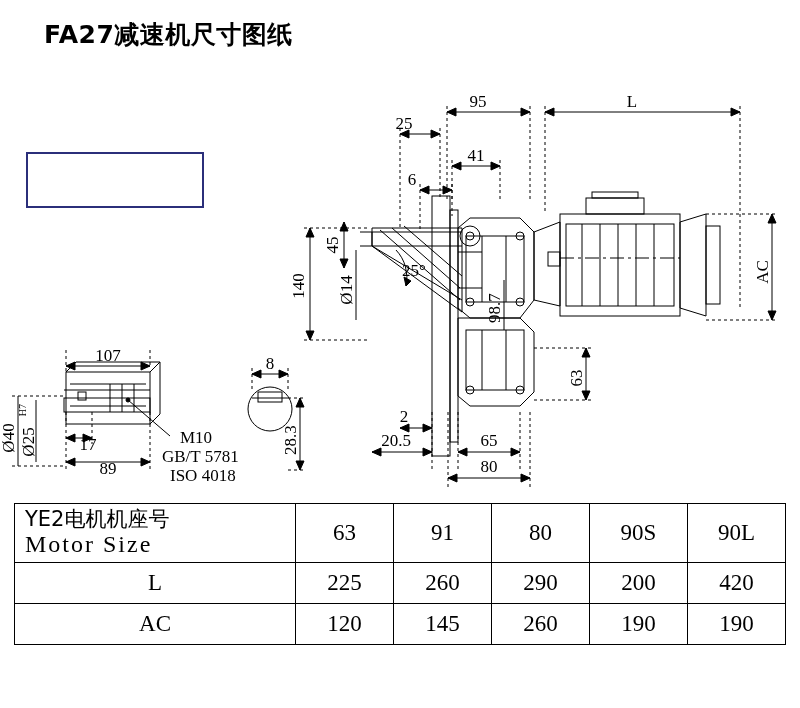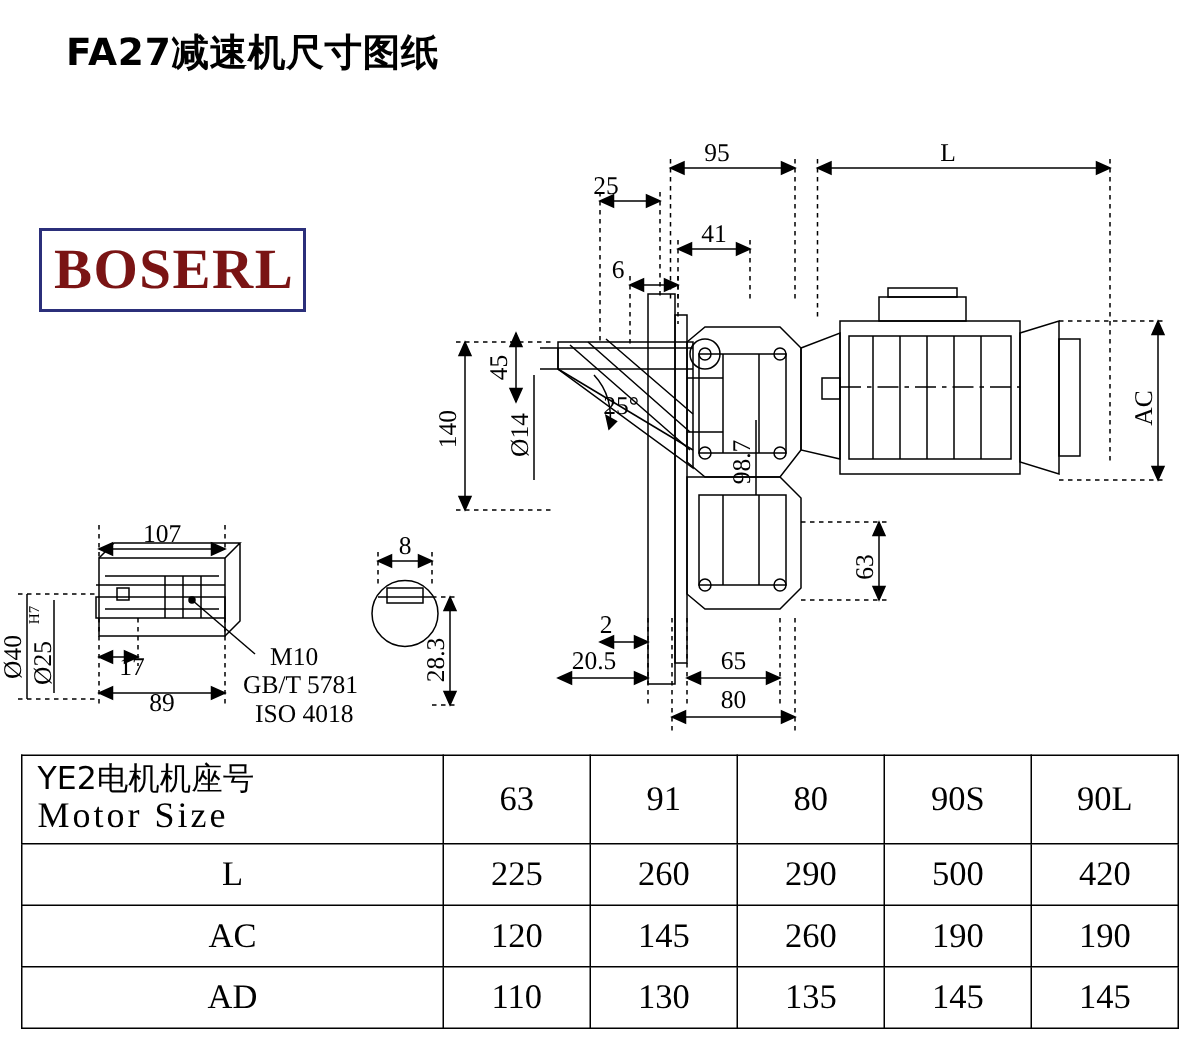--- a/index.html
+++ b/index.html
@@ -105,21 +105,20 @@
   }
 </style>
 </head>
 <body>
 
 <div id="page">
 
   <div id="title">FA27减速机尺寸图纸</div>
 
   <div id="logo-box"></div>
-  <div id="logo-text">BOSERL</div>
 
   <svg class="draw" viewBox="0 0 800 708">
     <g stroke="#000" fill="none" stroke-width="1">
 
       <rect x="432" y="196" width="18" height="260"></rect>
       <rect x="450" y="210" width="8" height="232"></rect>
 
       <path d="M458 228 L470 218 L520 218 L534 232 L534 300 L520 318 L470 318 L458 308 Z"></path>
       <path d="M458 252 L482 252 M458 288 L482 288"></path>
       <rect x="466" y="236" width="58" height="66"></rect>
@@ -329,35 +328,27 @@
         <td>91</td>
         <td>80</td>
         <td>90S</td>
         <td>90L</td>
       </tr>
       <tr>
         <td class="row-label">L</td>
         <td>225</td>
         <td>260</td>
         <td>290</td>
-        <td>500</td>
+        <td>200</td>
         <td>420</td>
       </tr>
       <tr>
         <td class="row-label">AC</td>
         <td>120</td>
         <td>145</td>
         <td>260</td>
         <td>190</td>
         <td>190</td>
       </tr>
-      <tr>
-        <td class="row-label">AD</td>
-        <td>110</td>
-        <td>130</td>
-        <td>135</td>
-        <td>145</td>
-        <td>145</td>
-      </tr>
     </tbody>
   </table>
 
 </div>
 
 </body></html>

